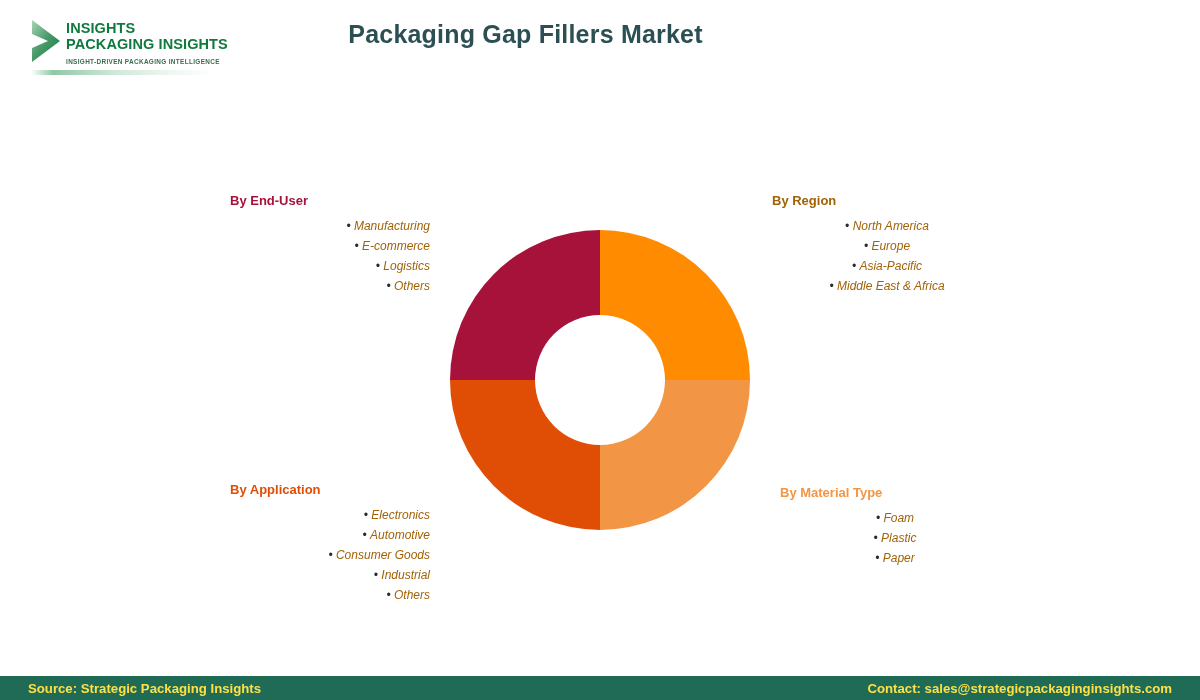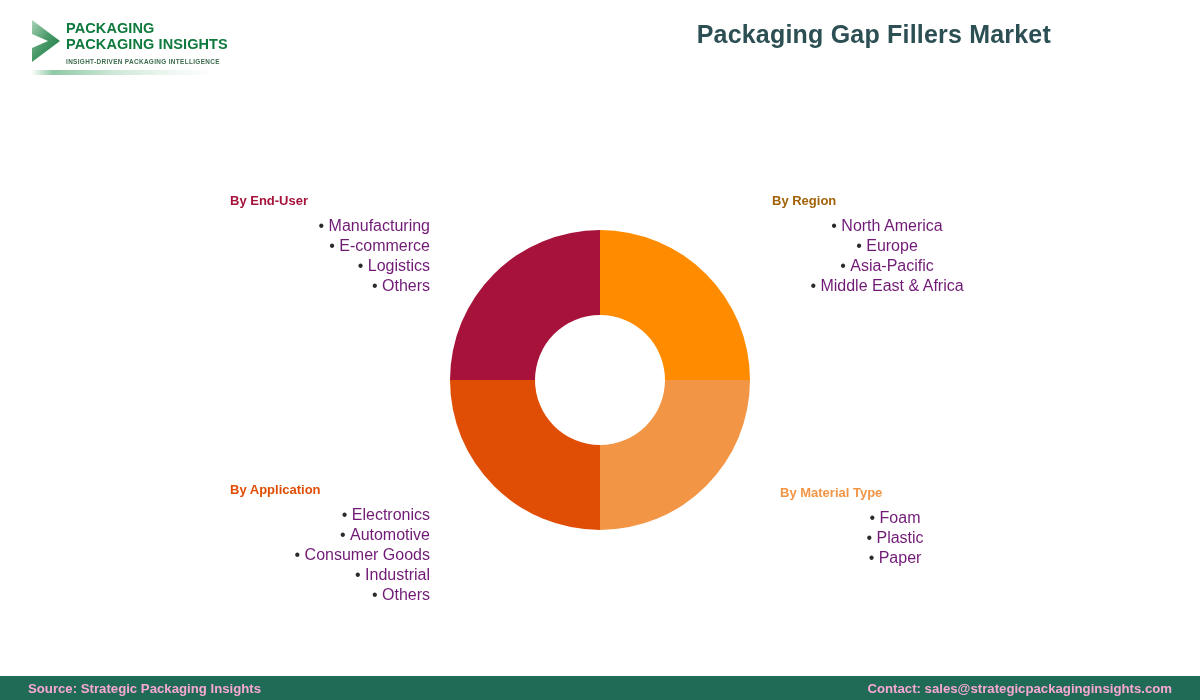--- a/index.html
+++ b/index.html
@@ -68,21 +68,21 @@
     height: 5px;
     background: linear-gradient(to right, #ffffff 0%, #8fc9a6 12%, #cfe8d8 45%, #eef7f1 75%, #ffffff 100%);
   }
 
   
   .title {
     position: absolute;
     left: 0;
     top: 20px;
     width: 1051px;
-    text-align: right;
+    text-align: center;
     font-family: "Liberation Sans", sans-serif;
     font-size: 25px;
     font-weight: bold;
     color: #2c4f53;
     letter-spacing: 0.2px;
   }
 
   
   .donut-wrap {
     position: absolute;
@@ -104,24 +104,25 @@
     margin-bottom: 8px;
     white-space: nowrap;
   }
   .seg-list {
     list-style: none;
     margin: 0;
     padding: 0;
   }
   .seg-list li {
     font-family: "Liberation Sans", sans-serif;
-    font-size: 16px;
-    color: #701a75;
+    font-size: 12px;
+    color: #a16207;
     line-height: 20px;
     white-space: nowrap;
+    font-style: italic;
   }
 
   .seg-right .seg-title { text-align: left; }
   .seg-right .seg-list li { text-align: center; }
   .seg-right .seg-list li::before {
     content: "\2022\00a0";
     color: #2b2b2b;
   }
 
   .seg-left .seg-title { text-align: left; }
@@ -147,42 +148,42 @@
     display: flex;
     align-items: center;
     justify-content: space-between;
     box-sizing: border-box;
     padding: 0 28px;
   }
   .footer-text {
     font-family: "Liberation Sans", sans-serif;
     font-size: 13.2px;
     font-weight: bold;
-    color: #f9a8d4;
+    color: #fde047;
     white-space: nowrap;
   }
 </style>
 </head>
 <body>
 
 <div class="page">
 
   <div class="logo">
     <svg class="logo-chevron" viewBox="0 0 34 46">
       <defs>
         <linearGradient id="chevGrad" x1="0" y1="0" x2="1" y2="1">
           <stop offset="0%" stop-color="#a9d4b8"></stop>
           <stop offset="45%" stop-color="#4e9c6c"></stop>
           <stop offset="100%" stop-color="#0f7a3d"></stop>
         </linearGradient>
       </defs>
       <path d="M4 2 L4 16 L20 23 L4 30 L4 44 L32 23 Z" fill="url(#chevGrad)"></path>
     </svg>
     <div class="logo-text">
-      <div class="logo-line1">PACKAGING</div>
+      <div class="logo-line1">INSIGHTS</div>
       <div class="logo-line2">PACKAGING INSIGHTS</div>
     </div>
     <div class="logo-tagline">INSIGHT-DRIVEN PACKAGING INTELLIGENCE</div>
     <div class="logo-underline"></div>
   </div>
 
   <div class="title">Packaging Gap Fillers Market</div>
 
   <div class="donut-wrap">
     <svg class="donut-svg" width="300" height="300" viewBox="0 0 300 300">

